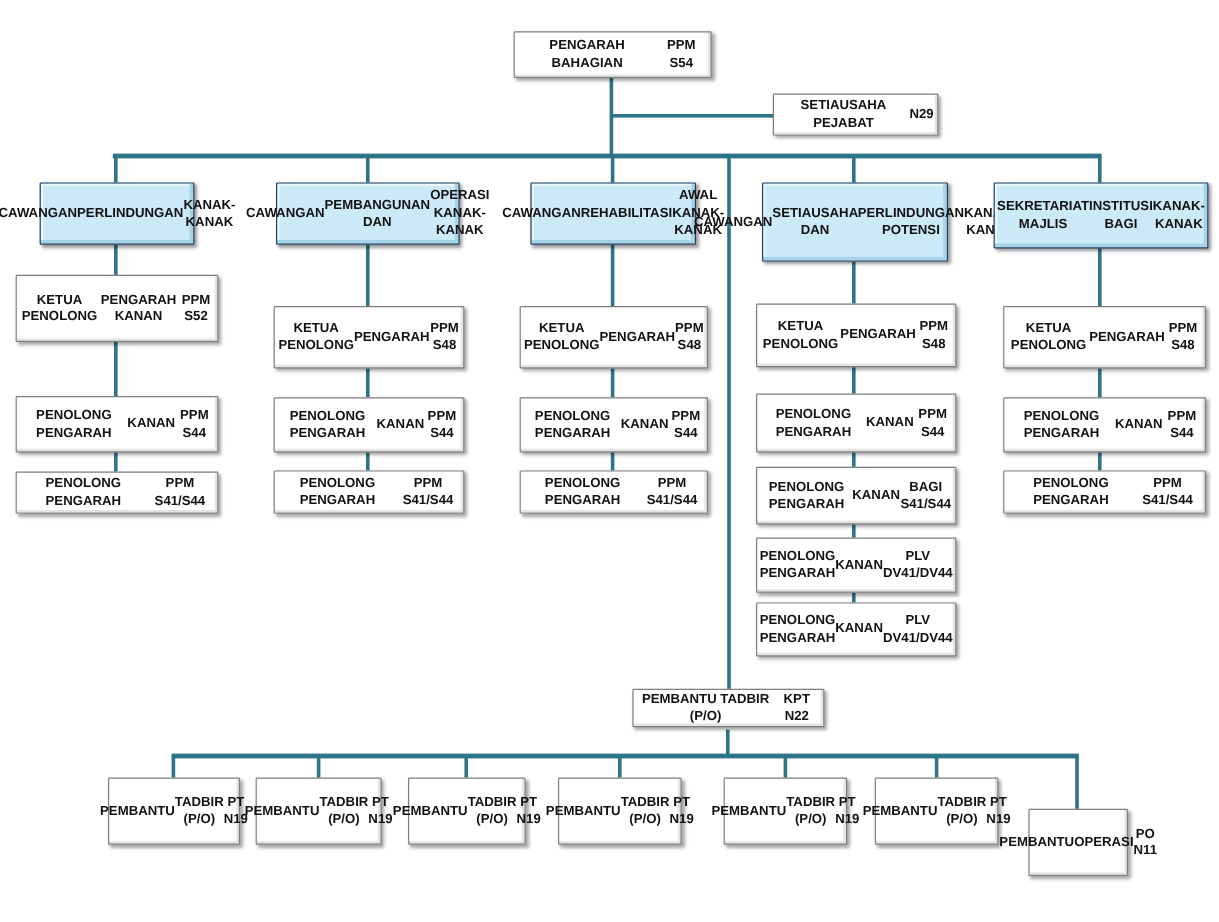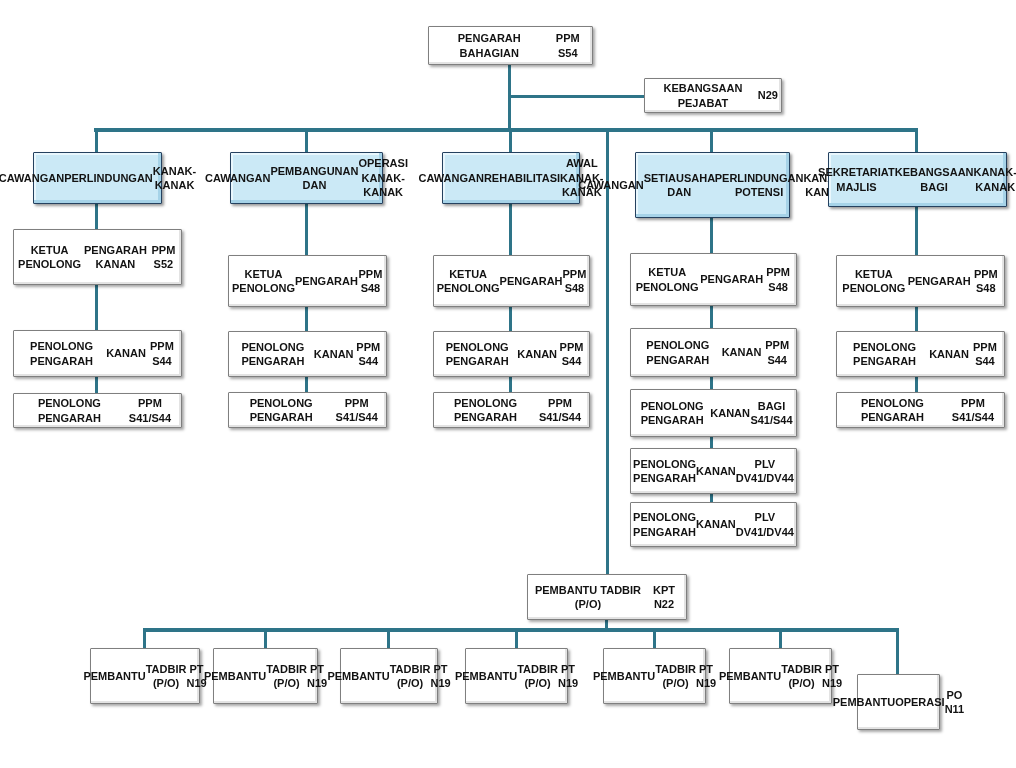--- a/index.html
+++ b/index.html
@@ -92,21 +92,21 @@
   <div class="vline" style="left:515px;top:631px;height:17px"></div>
   <div class="vline" style="left:653px;top:631px;height:17px"></div>
   <div class="vline" style="left:779px;top:631px;height:17px"></div>
   <div class="vline" style="left:896px;top:631px;height:43px"></div>
 
   <div class="box" style="left:428px;top:26px;width:165px;height:39px">
       <div>PENGARAH BAHAGIAN</div>
       <div>PPM S54</div>
     </div>
   <div class="box" style="left:644px;top:78px;width:138px;height:35px">
-      <div>KEBANGSAAN PEJABAT</div>
+      <div>SETIAUSAHA PEJABAT</div>
       <div>N29</div>
     </div>
 
   <div class="box header" style="left:33px;top:152px;width:129px;height:52px">
       <div>CAWANGAN</div>
       <div>PERLINDUNGAN</div>
       <div>KANAK-KANAK</div>
     </div>
   <div class="box header" style="left:230px;top:152px;width:153px;height:52px">
       <div>CAWANGAN</div>
@@ -119,21 +119,21 @@
       <div>AWAL KANAK-KANAK</div>
     </div>
   <div class="box header" style="left:635px;top:152px;width:155px;height:66px">
       <div>CAWANGAN</div>
       <div>SETIAUSAHA DAN</div>
       <div>PERLINDUNGAN POTENSI</div>
       <div>KANAK-KANAK</div>
     </div>
   <div class="box header" style="left:828px;top:152px;width:179px;height:55px">
       <div>SEKRETARIAT MAJLIS</div>
-      <div>KEBANGSAAN BAGI</div>
+      <div>INSTITUSI BAGI</div>
       <div>KANAK-KANAK</div>
     </div>
 
   <div class="box" style="left:13px;top:229px;width:169px;height:56px">
       <div>KETUA PENOLONG</div>
       <div>PENGARAH KANAN</div>
       <div>PPM S52</div>
     </div>
   <div class="box" style="left:13px;top:330px;width:169px;height:47px">
       <div>PENOLONG PENGARAH</div>
@@ -209,21 +209,21 @@
   <div class="box" style="left:836px;top:331px;width:169px;height:46px">
       <div>PENOLONG PENGARAH</div>
       <div>KANAN</div>
       <div>PPM S44</div>
     </div>
   <div class="box" style="left:836px;top:392px;width:169px;height:36px">
       <div>PENOLONG PENGARAH</div>
       <div>PPM S41/S44</div>
     </div>
 
-  <div class="box" style="left:527px;top:574px;width:160px;height:46px">
+  <div class="box" style="left:527px;top:574px;width:160px;height:32px">
       <div>PEMBANTU TADBIR (P/O)</div>
       <div>KPT N22</div>
     </div>
 
   <div class="box" style="left:90px;top:648px;width:110px;height:56px">
       <div>PEMBANTU</div>
       <div>TADBIR (P/O)</div>
       <div>PT N19</div>
     </div>
   <div class="box" style="left:213px;top:648px;width:105px;height:56px">

